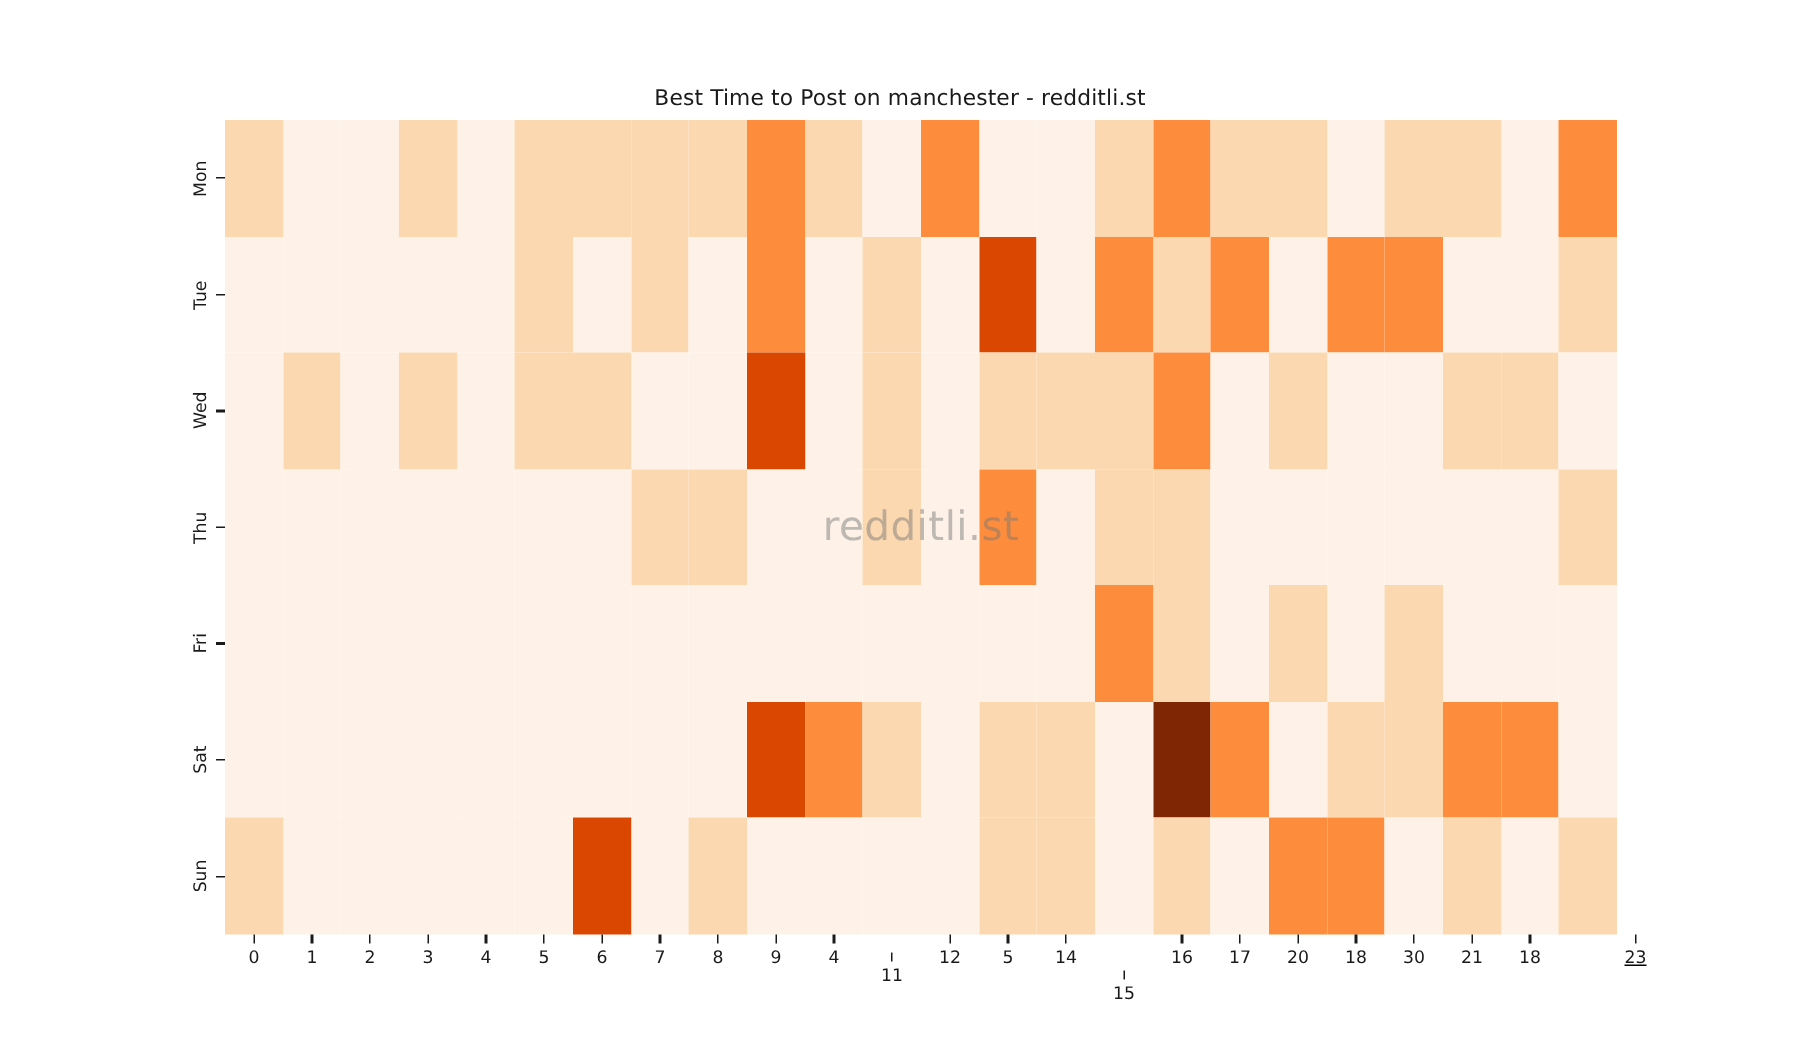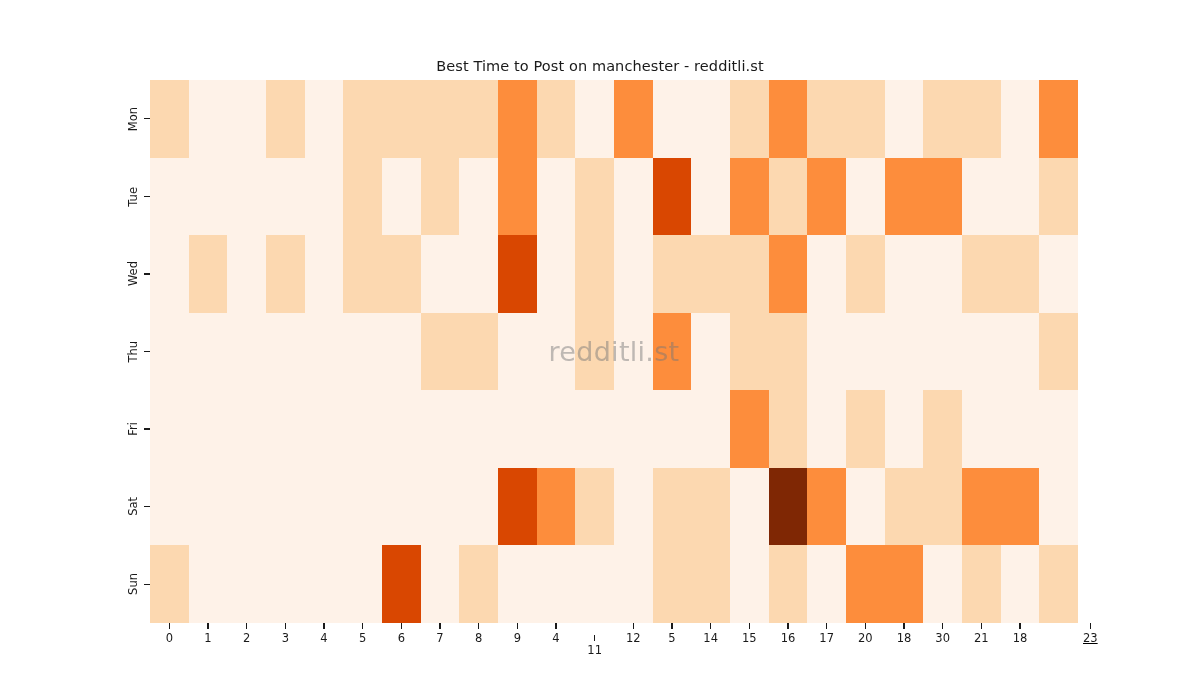--- a/index.html
+++ b/index.html
@@ -386,21 +386,21 @@
         <span class="x-label">12</span>
       </div>
       <div class="x-tick-col" style="left: 502.667px; width: 38.6667px;">
         <span class="x-tick-mark"></span>
         <span class="x-label">5</span>
       </div>
       <div class="x-tick-col" style="left: 541.333px; width: 38.6667px;">
         <span class="x-tick-mark"></span>
         <span class="x-label">14</span>
       </div>
-      <div class="x-tick-col" style="left: 580px; width: 38.6667px;">
+      <div class="x-tick-col" style="left: 580px; width: 38.6667px; margin-top: 24px;">
         <span class="x-tick-mark"></span>
         <span class="x-label">15</span>
       </div>
       <div class="x-tick-col" style="left: 618.667px; width: 38.6667px;">
         <span class="x-tick-mark"></span>
         <span class="x-label">16</span>
       </div>
       <div class="x-tick-col" style="left: 657.333px; width: 38.6667px;">
         <span class="x-tick-mark"></span>
         <span class="x-label">17</span>

